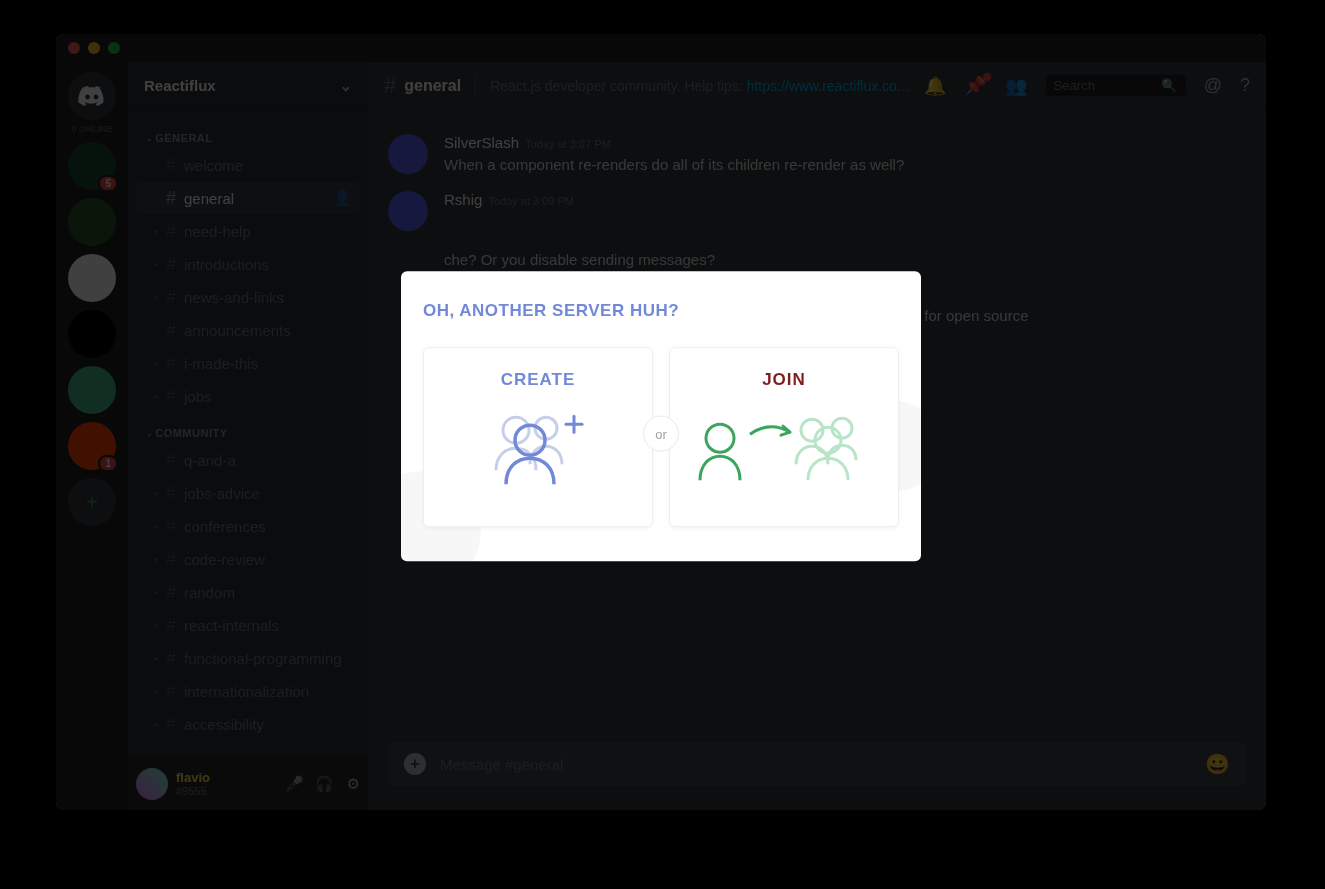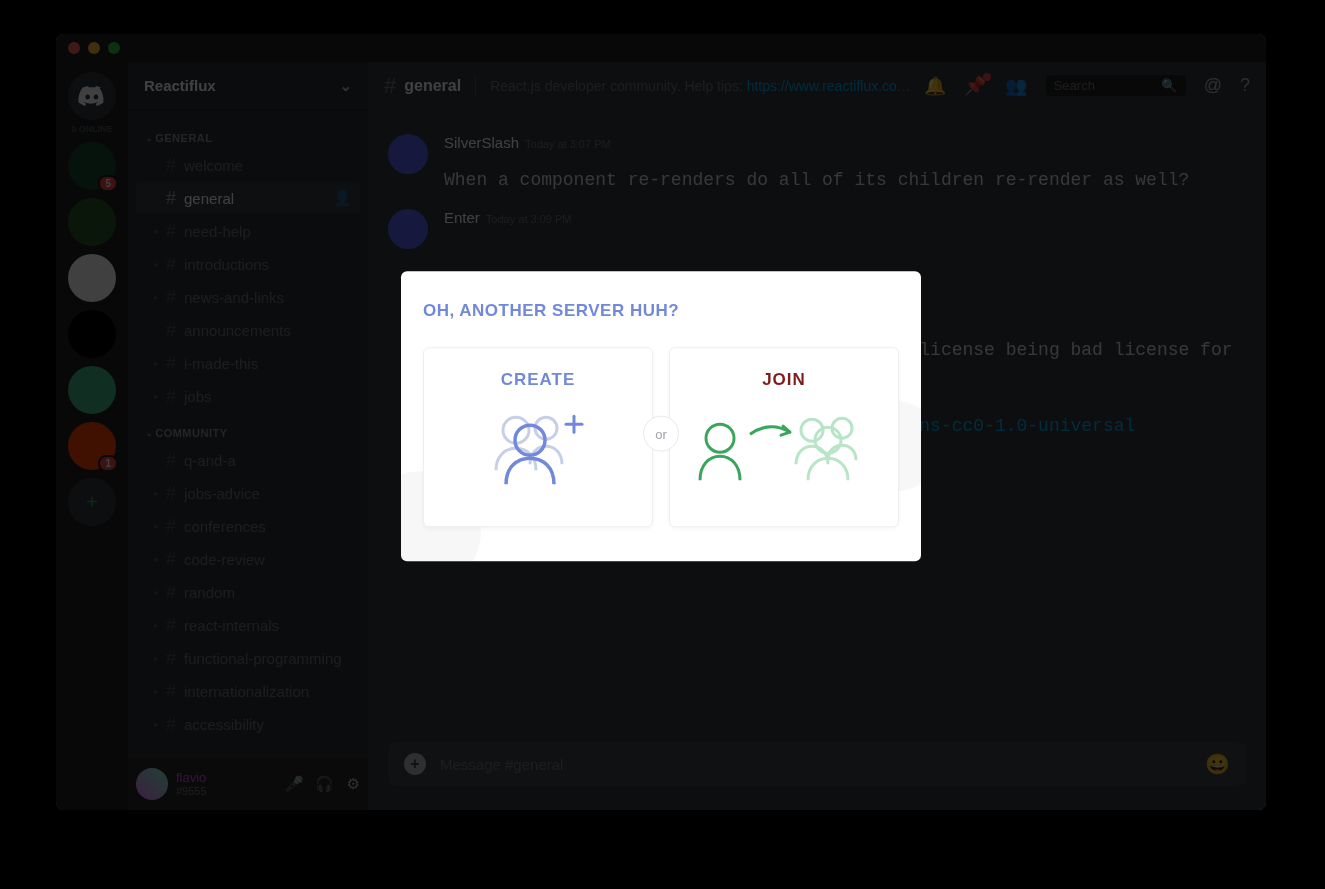--- a/index.html
+++ b/index.html
@@ -133,21 +133,21 @@
   align-items: center;
   padding: 0 8px;
   gap: 8px;
 }
 .user-avatar {
   width: 32px; height: 32px;
   border-radius: 50%;
   background: linear-gradient(45deg,#f47fff,#7fffd4);
 }
 .user-info { flex: 1; line-height: 1.1; }
-.user-name { color: #d946ef; font-size: 13px; font-weight: 400; }
+.user-name { color: #fde047; font-size: 13px; font-weight: 700; }
 .user-tag { color: #72767d; font-size: 11px; }
 .user-icons { display: flex; gap: 12px; color: #b9bbbe; font-size: 15px; }
 
 .chat-col {
   flex: 1;
   background: #36393f;
   display: flex;
   flex-direction: column;
   min-width: 0;
 }
@@ -190,21 +190,21 @@
 }
 .msg .avatar {
   width: 40px; height: 40px;
   border-radius: 50%;
   background: #5865f2;
   flex-shrink: 0;
 }
 .msg .content { flex: 1; min-width: 0; }
 .msg .author { color: #fff; font-size: 15px; font-weight: 500; }
 .msg .ts { color: #72767d; font-size: 11px; margin-left: 6px; }
-.msg .text { color: #dcddde; font-size: 18px; line-height: 1.4; margin-top: 16px; word-wrap: break-word; font-family: Liberation Mono, monospace; }
+.msg .text { color: #dcddde; font-size: 15px; line-height: 1.4; margin-top: 2px; word-wrap: break-word; }
 .msg .text a { color: #00b0f4; text-decoration: none; }
 .chat-input-wrap {
   padding: 0 20px 24px 20px;
 }
 .chat-input {
   background: #40444b;
   border-radius: 8px;
   height: 44px;
   display: flex;
   align-items: center;
@@ -496,21 +496,21 @@
           <span>?</span>
         </div>
       </div>
       <div class="chat-body" id="chat-body">
           <div class="msg">
             <div class="avatar"></div>
             <div class="content"><span class="author">SilverSlash</span><span class="ts">Today at 3:07 PM</span><div class="text">When a component re-renders do all of its children re-render as well?</div></div>
           </div>
           <div class="msg">
             <div class="avatar"></div>
-            <div class="content"><span class="author">Enter</span><span class="ts">Today at 3:09 PM</span></div>
+            <div class="content"><span class="author">Rshig</span><span class="ts">Today at 3:09 PM</span></div>
           </div>
           <div class="msg">
             <div class="avatar" style="visibility: hidden;"></div>
             <div class="content">
               <div class="text">che? Or you disable sending messages?</div>
             </div>
           </div>
           <div class="msg">
             <div class="avatar" style="visibility: hidden;"></div>
             <div class="content">

